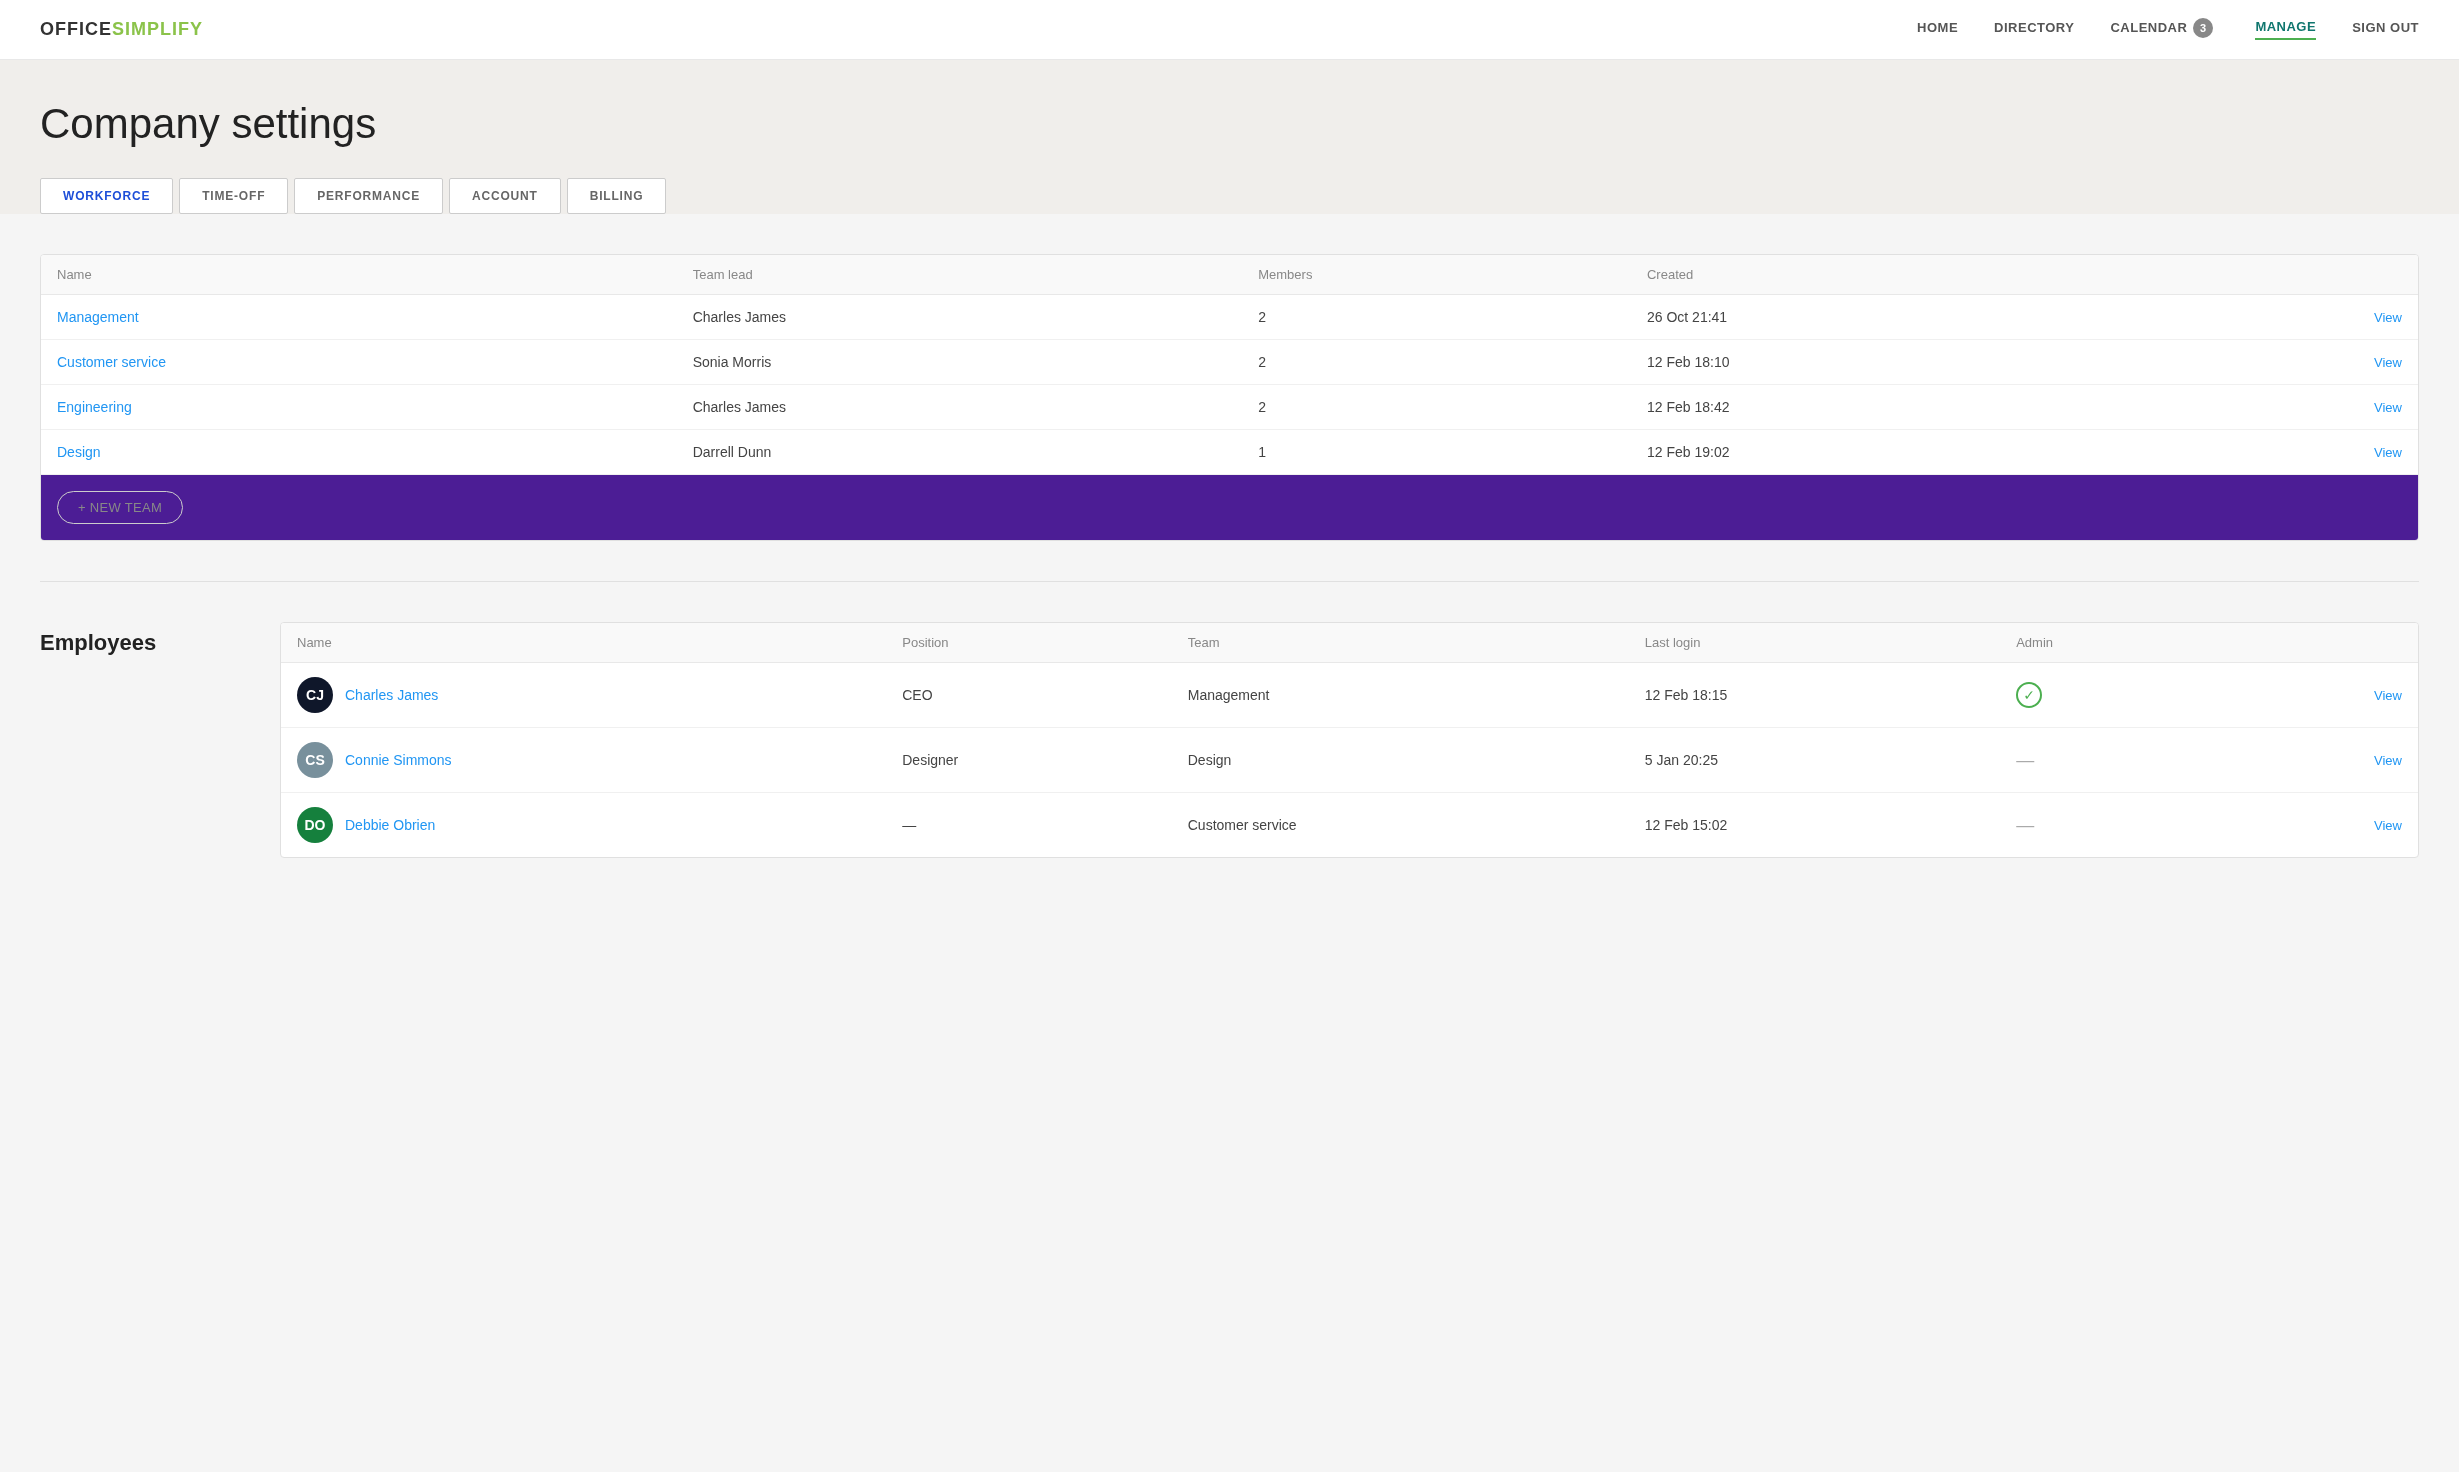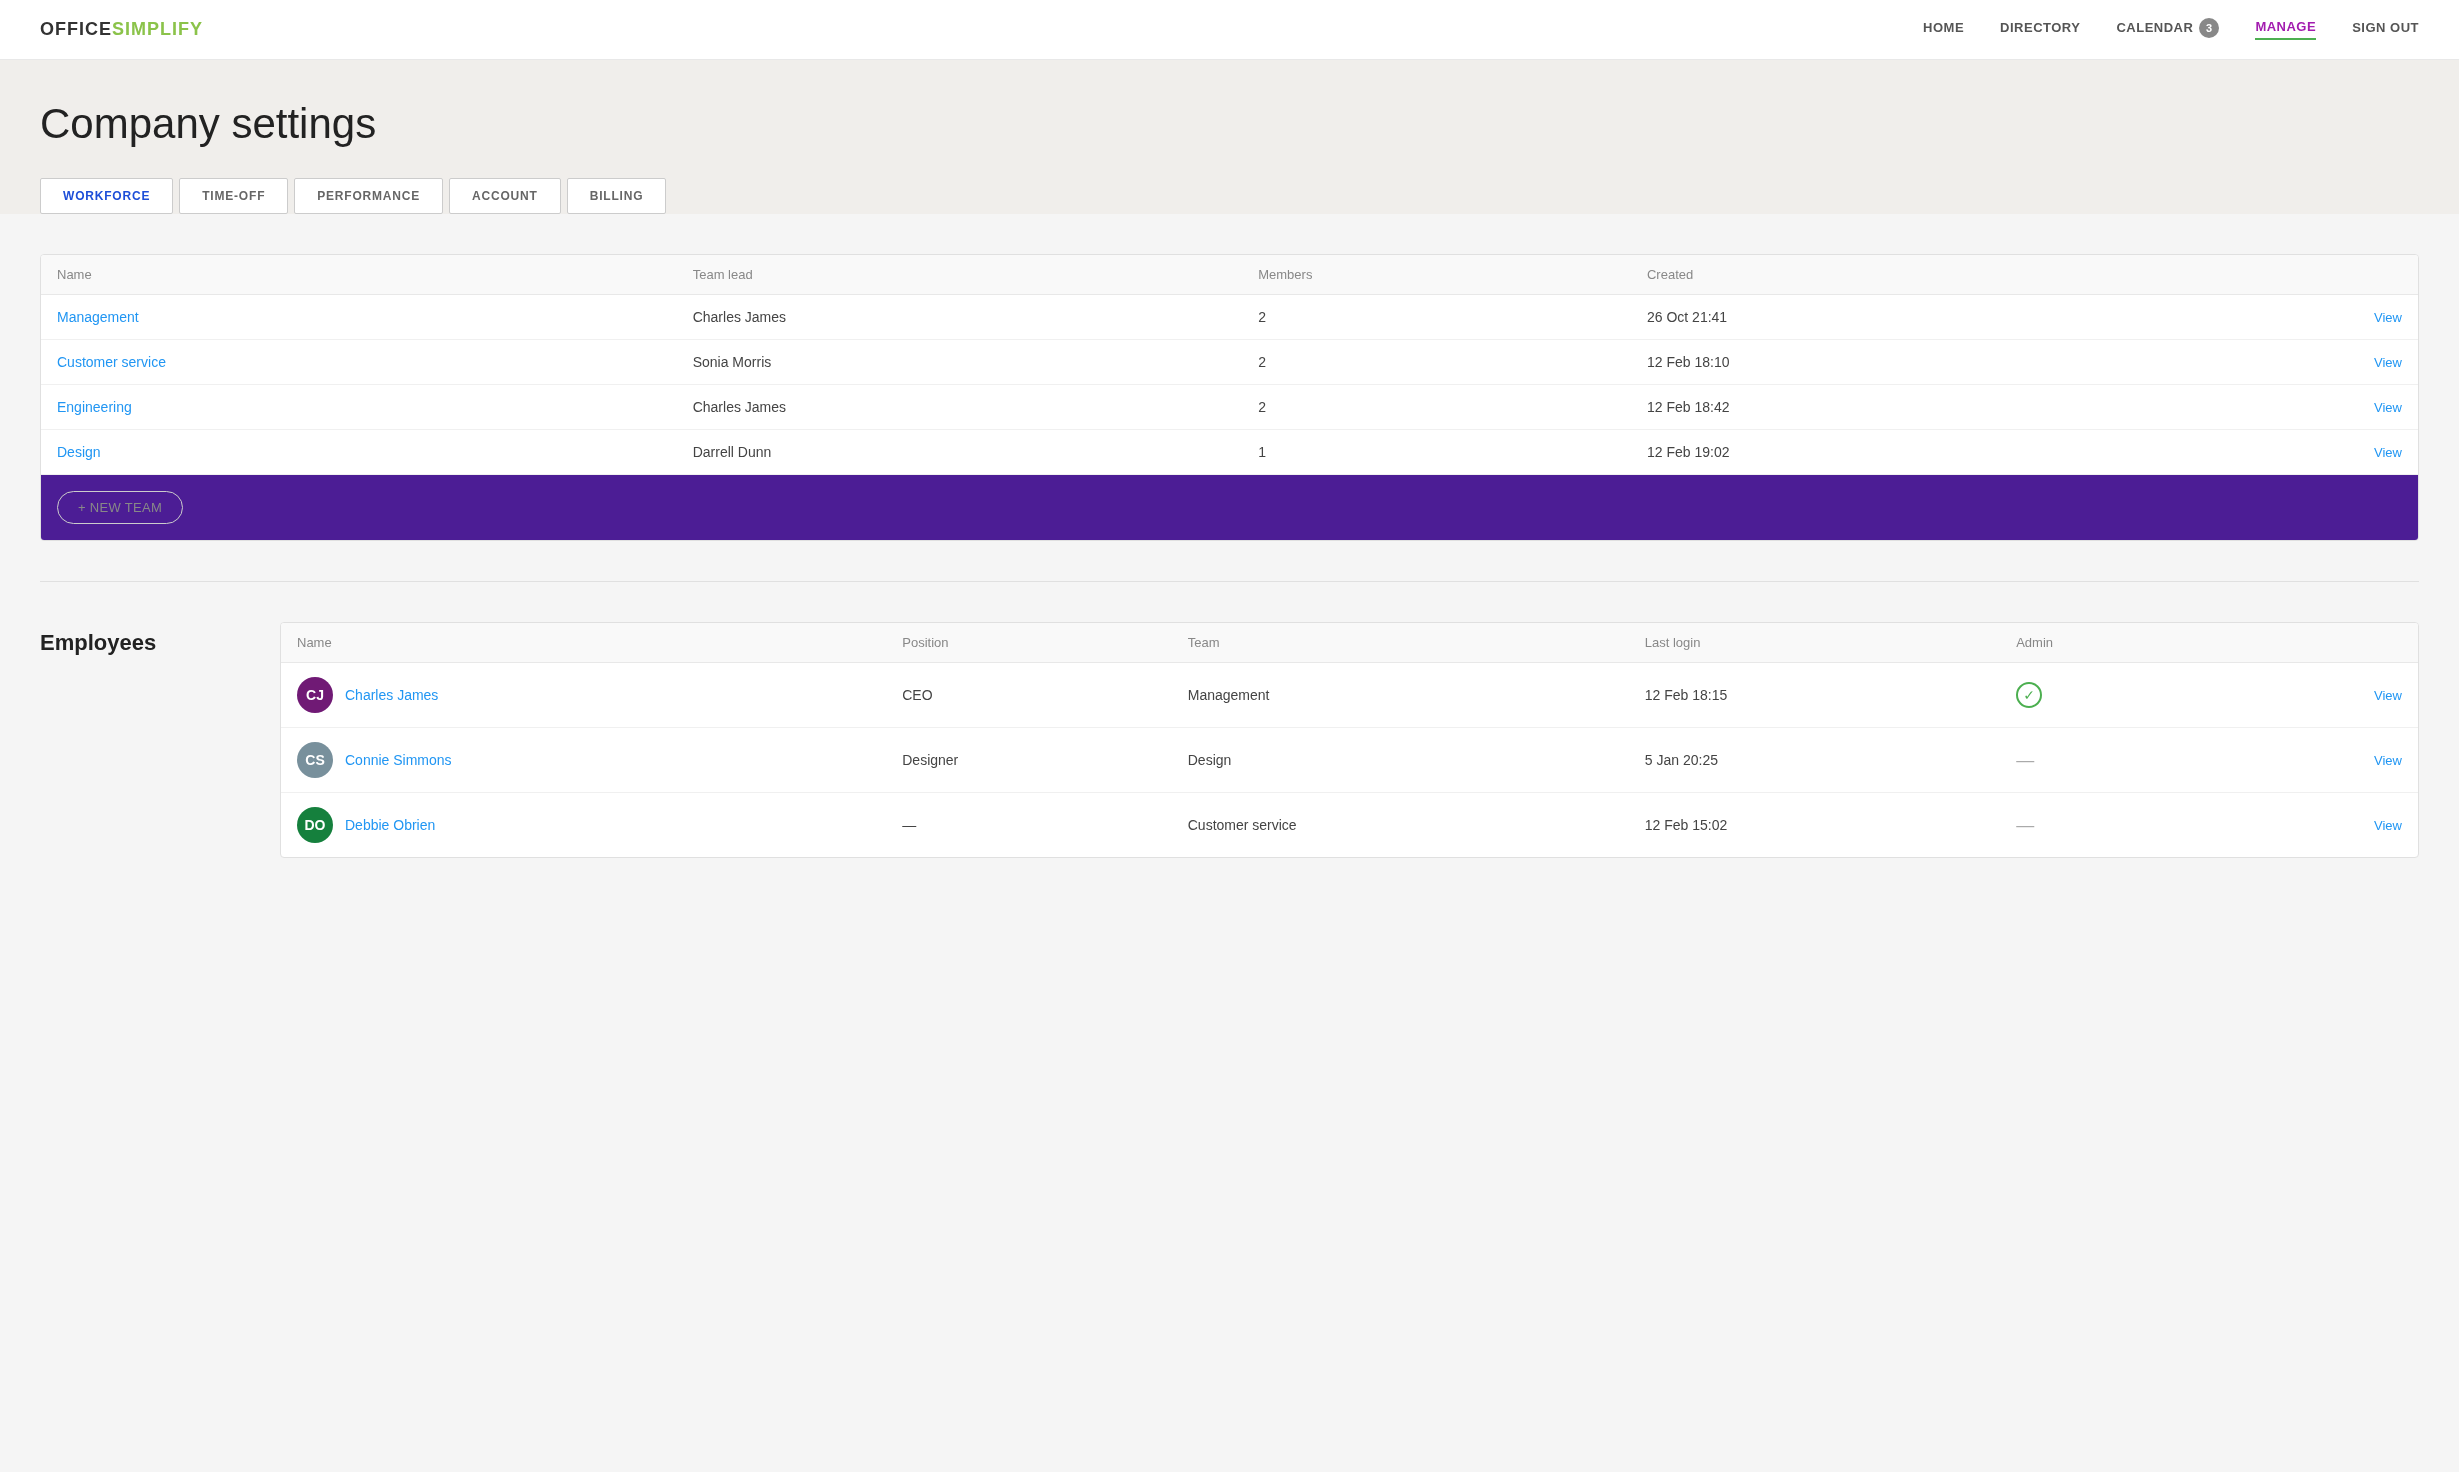--- a/index.html
+++ b/index.html
@@ -25,22 +25,23 @@
     .nav-links { display: flex; align-items: center; gap: 36px; }
     .nav-link {
       text-decoration: none;
       color: #555;
       font-size: 13px;
       font-weight: 600;
       letter-spacing: 0.5px;
       padding-bottom: 4px;
     }
     .nav-link.active {
-      color: #a21caf;
+      color: #0f766e;
       border-bottom: 2px solid #4caf50;
+      margin-left: 6px;
     }
     .nav-calendar { display: flex; align-items: center; gap: 6px; }
     .calendar-badge {
       background: #888;
       color: #fff;
       border-radius: 50%;
       width: 20px;
       height: 20px;
       display: flex;
       align-items: center;
@@ -192,21 +193,21 @@
       width: 26px;
       height: 26px;
       border: 2px solid #4caf50;
       border-radius: 50%;
       color: #4caf50;
       font-size: 14px;
     }
     .admin-dash { color: #aaa; font-size: 18px; }
 
     
-    .av-charles { background: #701a75; }
+    .av-charles { background: #0f172a; }
     .av-connie { background: #78909c; }
     .av-debbie { background: #15803d; }
   </style>
 </head>
 <body>
 
 <nav class="navbar">
   <div class="logo">
     <span class="logo-office">OFFICE</span><span class="logo-simplify">SIMPLIFY</span>
   </div>

